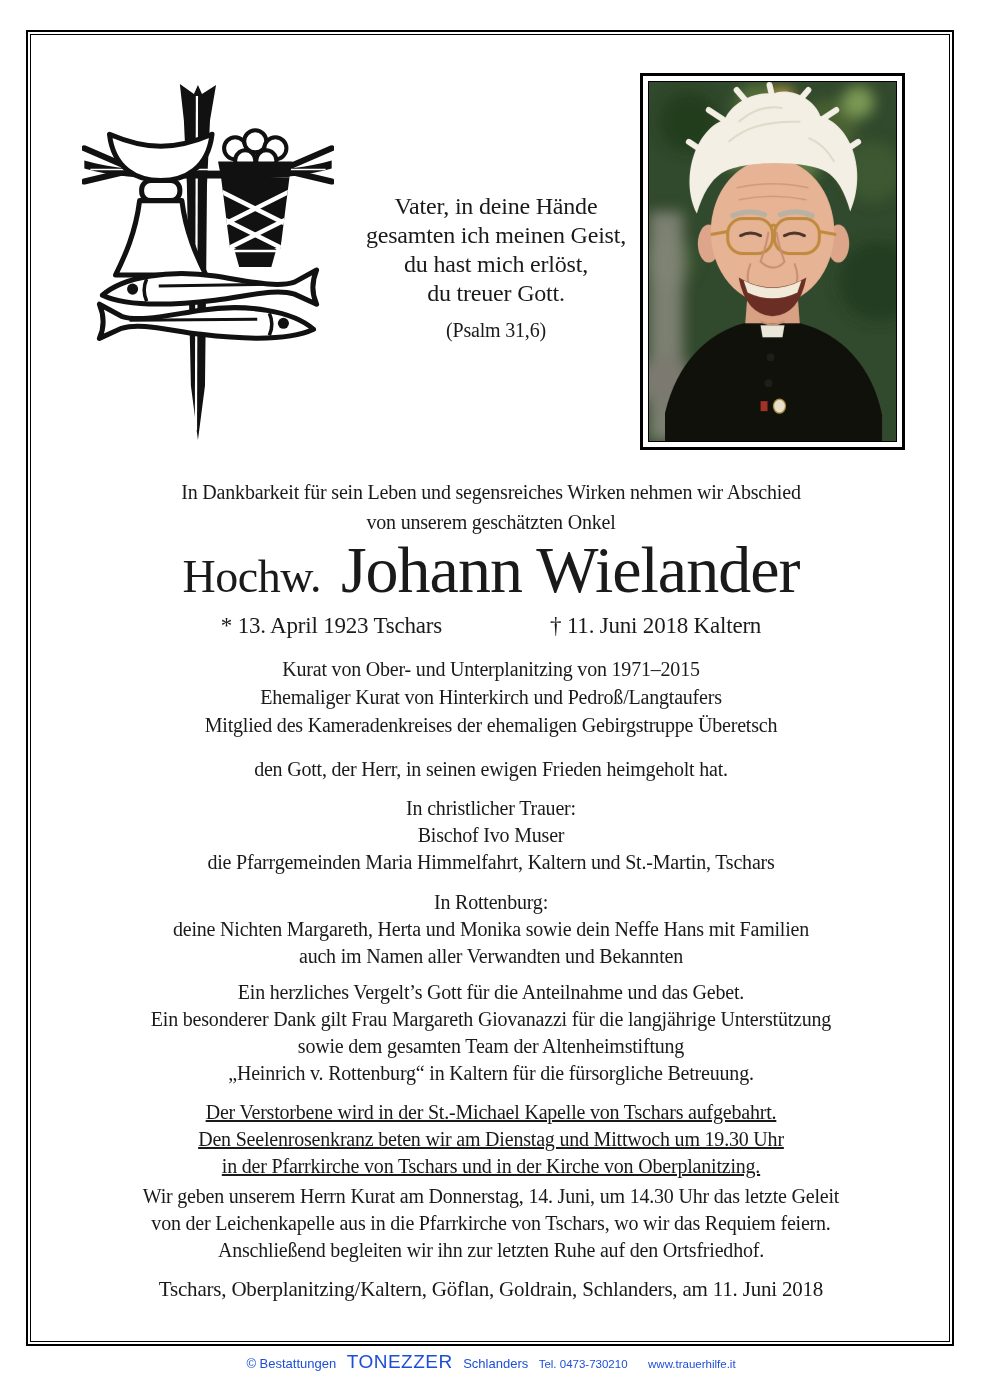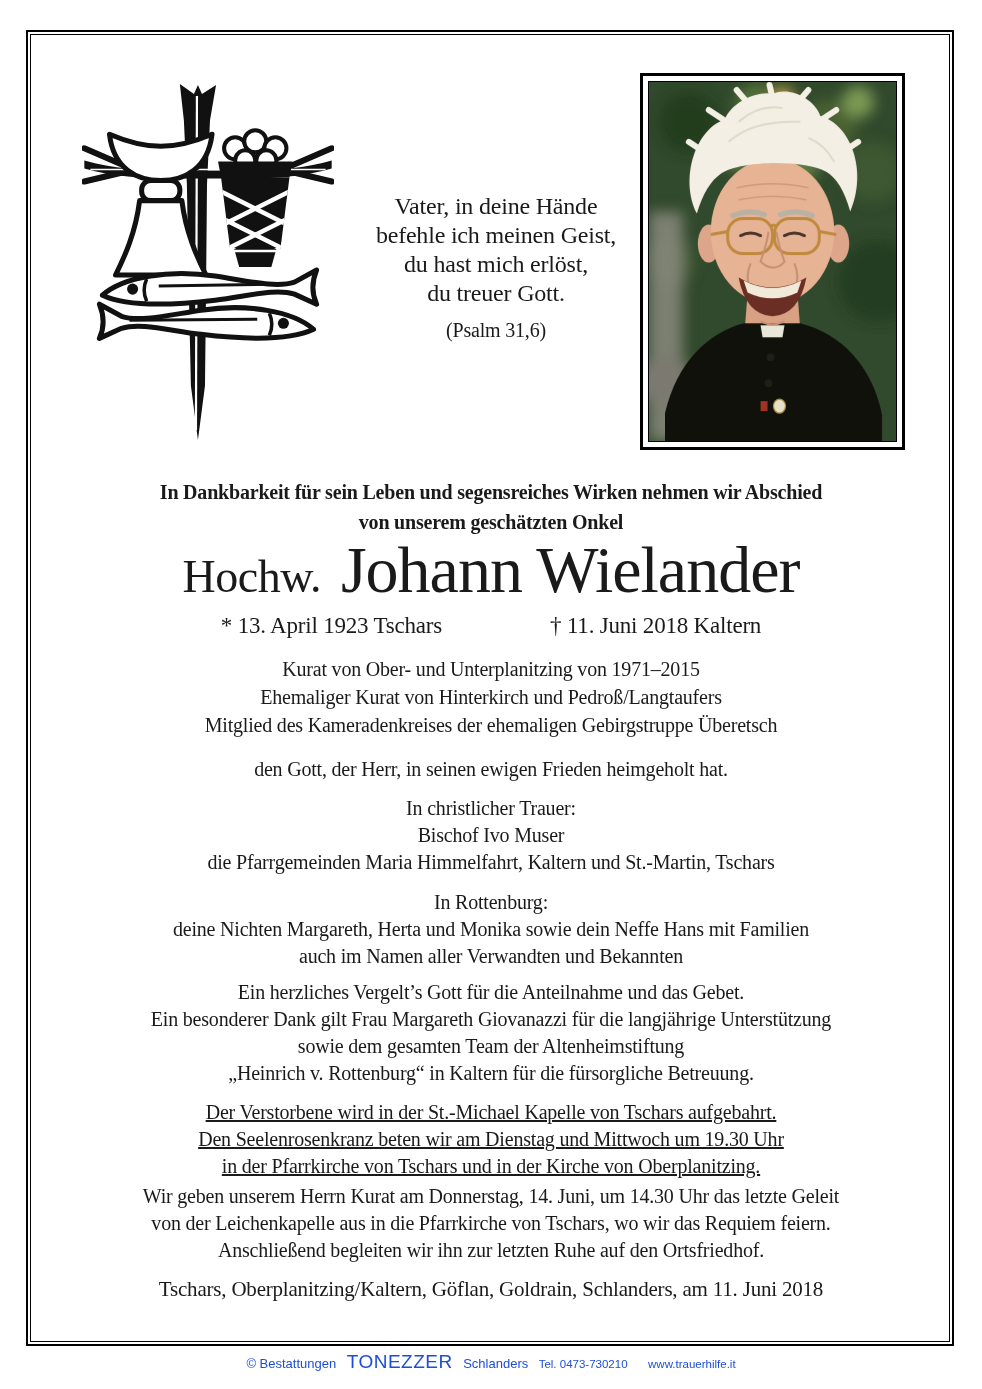--- a/index.html
+++ b/index.html
@@ -24,21 +24,21 @@
   }
   .photo-inner { width:100%; height:100%; border:1px solid #000; box-sizing:border-box; overflow:hidden; }
   .photo-inner svg { width:100%; height:100%; display:block; }
 
   .tb { position:absolute; left:40px; right:40px; text-align:center; }
   .body-line { font-size:20px; line-height:26px; }
   .lh27 .body-line { line-height:27px; }
   .lh28 .body-line { line-height:28px; }
   .lh30 .body-line { line-height:30px; }
 
-  .intro    { top:477px;font-weight:bold; }
+  .intro    { top:477px; }
   .name-row { position:absolute; left:0; right:0; top:532px; display:flex; justify-content:center; align-items:baseline; gap:20px; }
   .name-title { font-size:46px; letter-spacing:-0.5px; }
   .name-main  { font-size:66px; letter-spacing:-1px; }
   .dates-row { position:absolute; left:0; right:0; top:613px; display:flex; justify-content:center; gap:108px; font-size:23px; line-height:26px; }
   .roles    { top:655px; }
   .closing  { top:756px; }
   .mourn-h  { top:795px; }
   .mourn-l  { top:822px; }
   .grat-h   { top:889px; }
   .grat-l   { top:916px; }
@@ -112,21 +112,21 @@
 
       <path d="M230,244 C210,226 164,218 118,225 C85,230 57,237 39,231 L17,219 C22,231 22,242 17,253 L39,243 C58,237 85,245 118,249 C160,254 205,256 230,244 Z" fill="#fff" stroke="#111" stroke-width="5" stroke-linejoin="round"></path>
       <circle cx="200" cy="238" r="5.5" fill="#111"></circle>
       <path d="M186,228 Q191,239 186,250" stroke="#111" stroke-width="3.5" fill="none"></path>
       <path d="M47,235 L174,234" stroke="#111" stroke-width="3" fill="none"></path>
     </svg>
   </div>
 
   <div class="poem">
     <div class="poem-line">Vater, in deine Hände</div>
-    <div class="poem-line">befehle ich meinen Geist,</div>
+    <div class="poem-line">gesamten ich meinen Geist,</div>
     <div class="poem-line">du hast mich erlöst,</div>
     <div class="poem-line">du treuer Gott.</div>
     <div class="poem-source">(Psalm 31,6)</div>
   </div>
 
   <div class="photo-frame">
     <div class="photo-inner">
       <svg viewBox="0 0 248 360" xmlns="http://www.w3.org/2000/svg" preserveAspectRatio="none">
         <defs>
             <filter id="pb" x="-40%" y="-40%" width="180%" height="180%">

